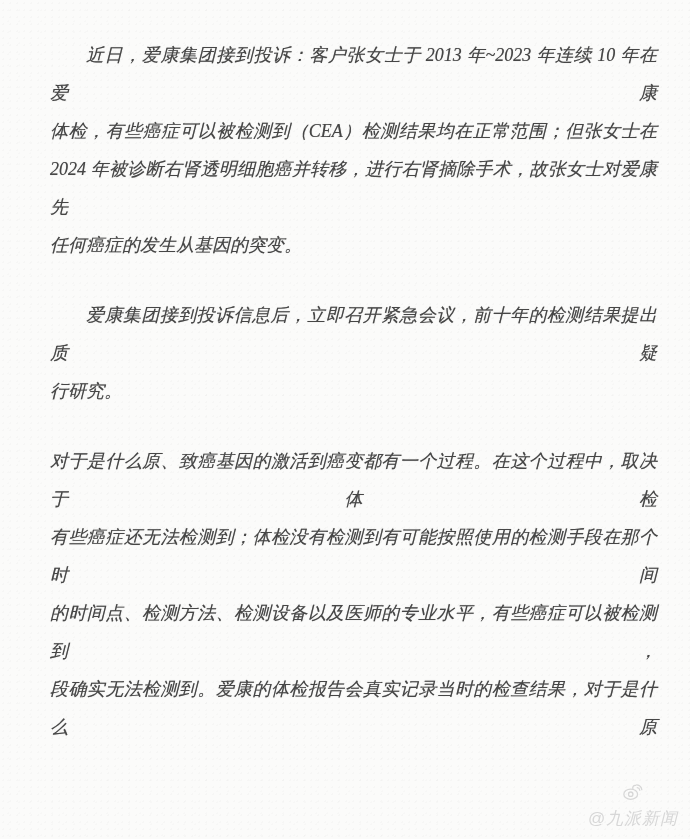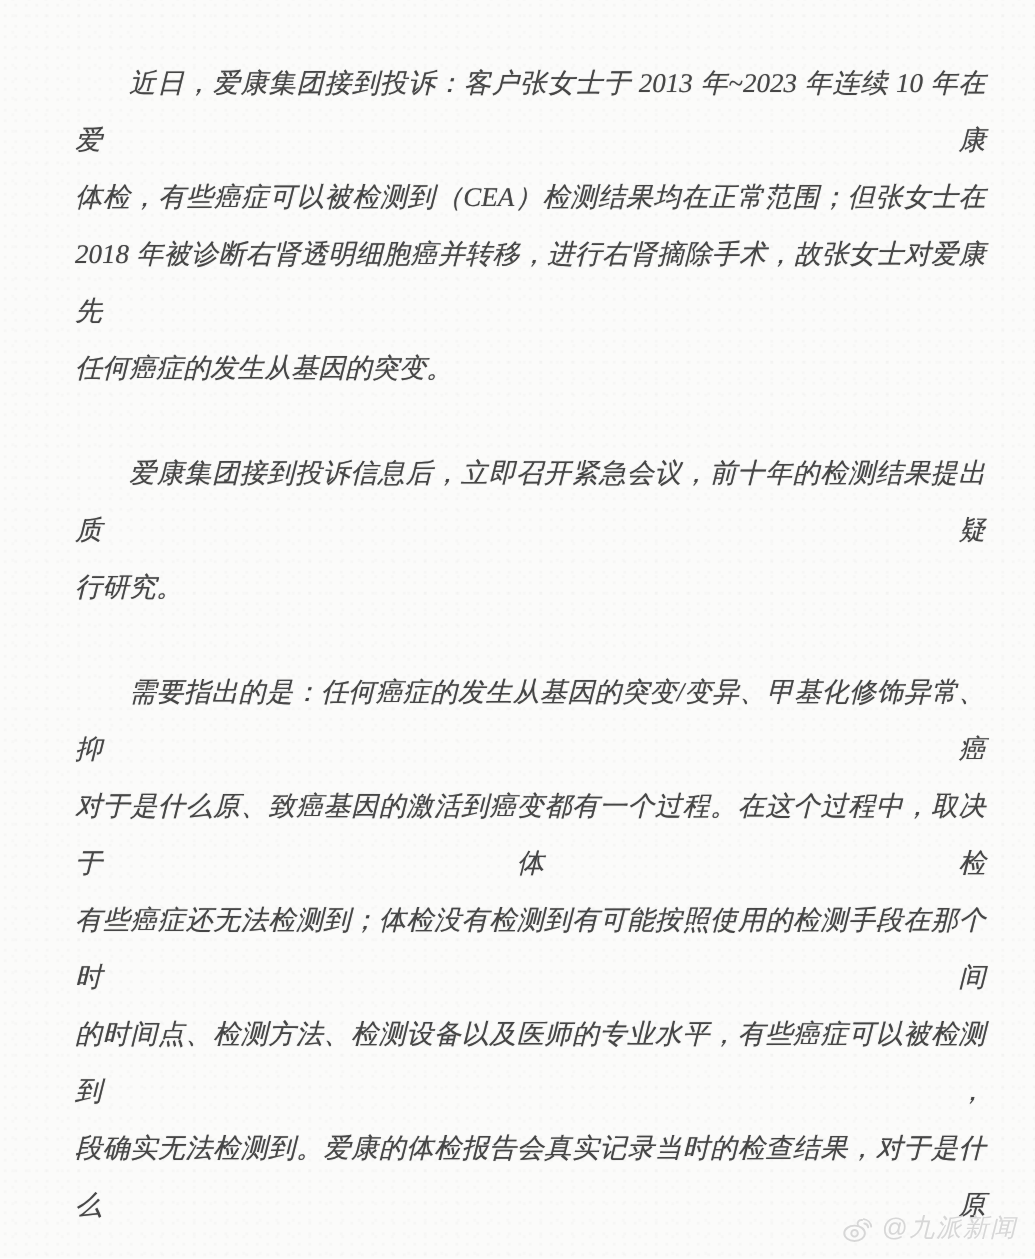--- a/index.html
+++ b/index.html
@@ -54,44 +54,44 @@
     right: 12px;
     bottom: 9px;
     display: flex;
     align-items: center;
     gap: 5px;
     color: #d7d7d7;
     font-size: 17px;
     letter-spacing: 1px;
     font-family: "Liberation Sans", "DejaVu Sans", sans-serif;
     user-select: none;
+    flex-direction: column;
   }
   .watermark svg {
     display: block;
   }
 </style>
 </head>
 <body>
 
 <div class="page">
 
   <div class="doc">
 
   <div class="para">
         <div class="line indent fill">近日，爱康集团接到投诉：客户张女士于 2013 年~2023 年连续 10 年在爱康</div>
         <div class="line fill">体检，有些癌症可以被检测到（CEA）检测结果均在正常范围；但张女士在</div>
-        <div class="line fill">2018 年被诊断右肾透明细胞癌并转移，进行右肾摘除手术，故张女士对爱康先</div>
+        <div class="line fill">2024 年被诊断右肾透明细胞癌并转移，进行右肾摘除手术，故张女士对爱康先</div>
         <div class="line">任何癌症的发生从基因的突变。</div>
       </div>
       <div class="para">
         <div class="line indent fill">爱康集团接到投诉信息后，立即召开紧急会议，前十年的检测结果提出质疑</div>
         <div class="line">行研究。</div>
       </div>
       <div class="para">
-        <div class="line indent fill">需要指出的是：任何癌症的发生从基因的突变/变异、甲基化修饰异常、抑癌</div>
         <div class="line fill">对于是什么原、致癌基因的激活到癌变都有一个过程。在这个过程中，取决于体检</div>
         <div class="line fill">有些癌症还无法检测到；体检没有检测到有可能按照使用的检测手段在那个时间</div>
         <div class="line fill">的时间点、检测方法、检测设备以及医师的专业水平，有些癌症可以被检测到，</div>
         <div class="line fill">段确实无法检测到。爱康的体检报告会真实记录当时的检查结果，对于是什么原</div>
       </div>
     </div>
 
   <div class="watermark">
     <span>
       <svg width="22" height="22" viewBox="0 0 24 24" fill="none" stroke="currentColor" stroke-width="1.4" stroke-linecap="round">

